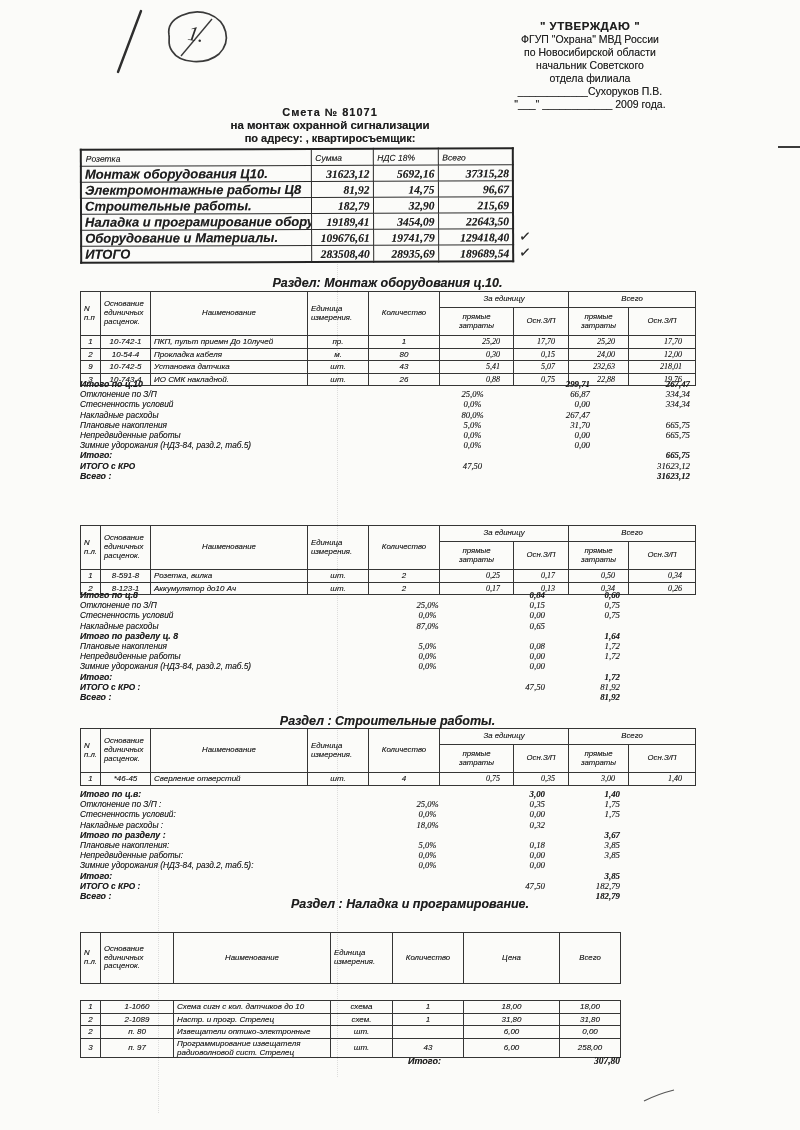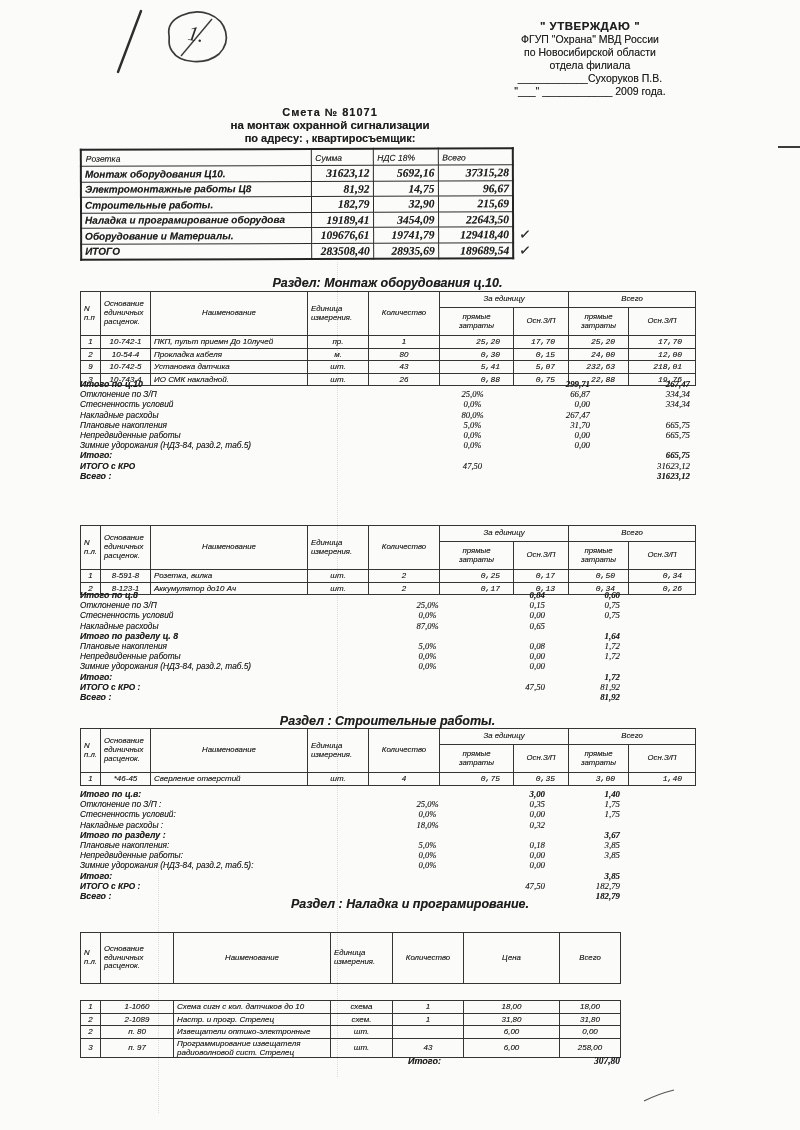--- a/index.html
+++ b/index.html
@@ -29,36 +29,36 @@
   .dt1{font-size:11px;letter-spacing:1px;}
   .dt2{font-size:11.5px;}
   .dt3{font-size:11px;}
   
   .sum-table{
     position:absolute;left:80px;top:148px;width:432px;border-collapse:collapse;
     table-layout:fixed;border:2px solid #242424;transform:rotate(-.2deg);
   }
   .sum-table th{border:1px solid #2c2c2c;font-style:italic;font-size:8.5px;font-weight:400;text-align:left;padding:1px 4px;height:13px;}
   .sum-table td{border:1px solid #2c2c2c;height:14.5px;padding:0 3px;}
-  .s-name{font-style:italic;font-weight:700;font-size:10px;white-space:nowrap;overflow:hidden;}
+  .s-name{font-style:italic;font-weight:700;font-size:13px;white-space:nowrap;overflow:hidden;}
   .s-num{font-family:"Liberation Serif",serif;font-style:italic;font-weight:700;font-size:11.5px;text-align:right;position:relative;}
   .chk{
     position:absolute;left:calc(100% + 7px);top:-1px;font-size:14px;font-style:normal;
     font-weight:400;color:#2a2a2a;transform:rotate(6deg);font-family:"DejaVu Sans",sans-serif;
   }
   
   .sec-title{position:absolute;left:80px;width:615px;text-align:center;font-weight:700;font-style:italic;font-size:12.5px;}
   
   .det{border-collapse:collapse;table-layout:fixed;position:absolute;left:80px;width:615px;}
   .det th{border:1px solid #353535;font-weight:400;font-style:italic;font-size:7.8px;line-height:1.15;padding:1px 3px;white-space:pre-line;vertical-align:middle;text-align:left;}
   .det th.ct{text-align:center;}
   .det thead tr.toprow th{height:13px;}
   .det th.sub{text-align:center;height:25px;font-style:italic;}
   .det td{border:1px solid #353535;font-style:italic;font-size:8px;padding:0 3px;height:11.5px;white-space:pre-line;vertical-align:middle;}
-  .det .num{font-family:Liberation Mono, monospace;text-align:right;padding-right:13px;}
+  .det .num{font-family:Liberation Serif, serif;text-align:right;padding-right:13px;}
   .det .ctr{text-align:center;}
   .det4{width:540px;}
   .det4 th{height:48px;}
   .det4 thead tr.toprow th{height:48px;}
   
   .calc{position:absolute;left:80px;font-style:italic;}
   .calc-row{display:flex;align-items:baseline;height:10.2px;}
   .cl{font-size:8.3px;text-align:left;white-space:nowrap;}
   .cp{font-size:8.6px;text-align:center;font-family:"Liberation Serif",serif;}
   .cv1,.cv2{font-size:8.8px;text-align:right;font-family:"Liberation Serif",serif;}
@@ -85,20 +85,21 @@
   <div class="hw-num">1.</div>
 
   <div class="edge-dash"></div>
   <div class="dotline" id="dot1"></div>
   <div class="dotline" id="dot2"></div>
 
   <div class="approval">
     <div class="l1">" УТВЕРЖДАЮ "</div>
     <div>ФГУП "Охрана" МВД России</div>
     <div>по Новосибирской области</div>
+    <div>начальник Советского</div>
     <div>отдела филиала</div>
     <div>____________Сухоруков П.В.</div>
     <div>"___" ____________ 2009 года.</div>
   </div>
 
   <div class="doc-title">
     <div class="dt1">Смета  №  81071</div>
     <div class="dt2">на  монтаж  охранной  сигнализации</div>
     <div class="dt3">по адресу: , квартиросъемщик:</div>
   </div>

